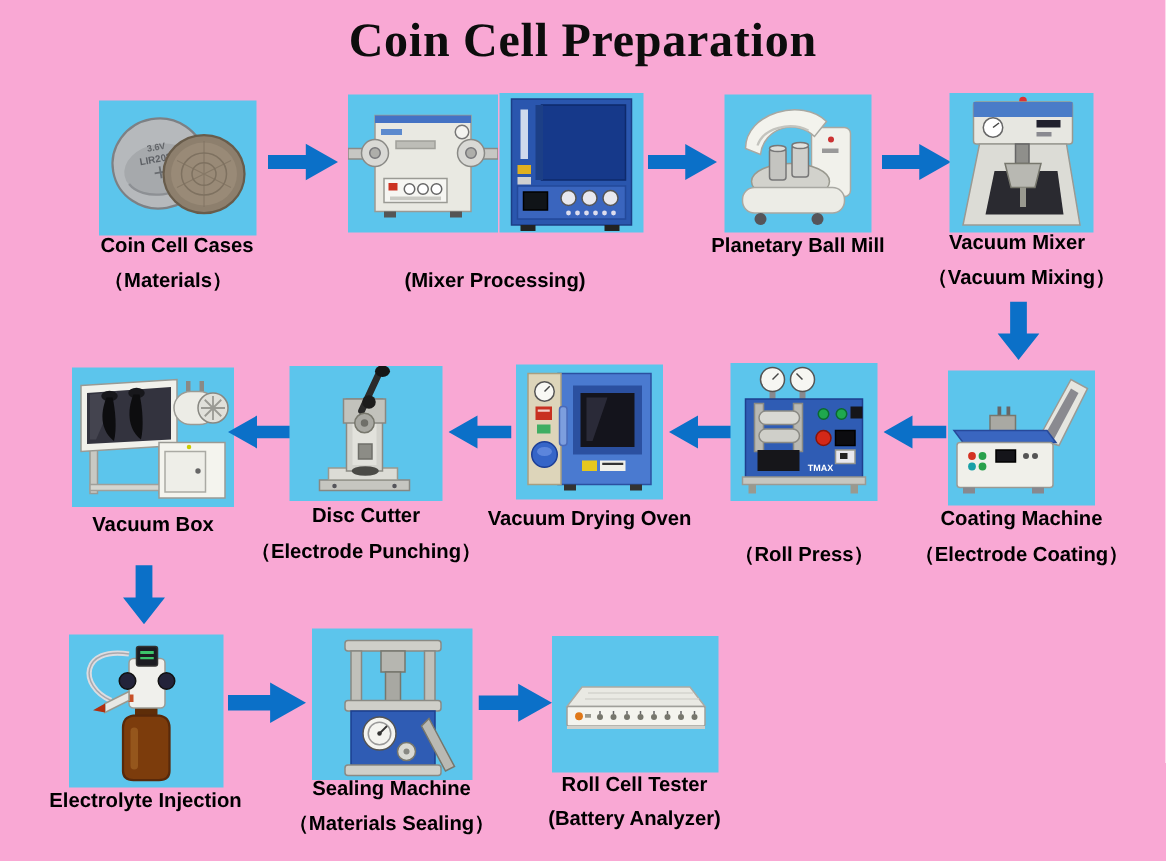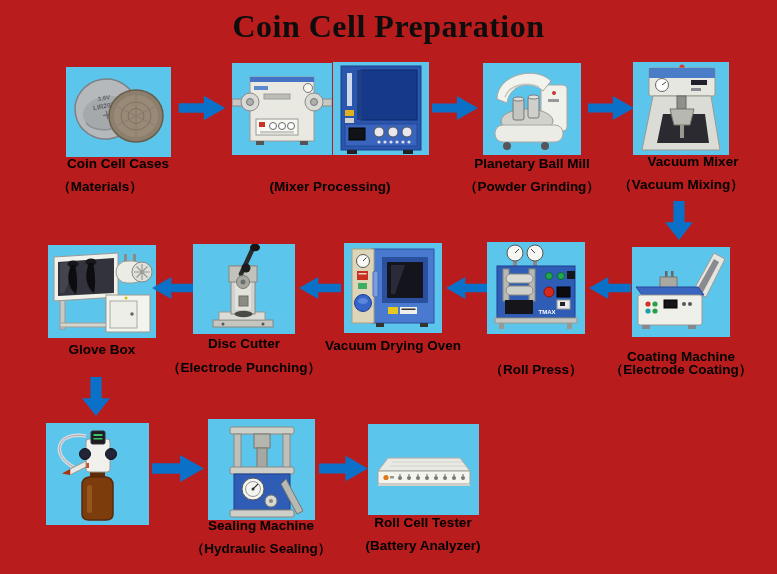--- a/index.html
+++ b/index.html
@@ -1,17 +1,17 @@
 <!DOCTYPE html>
 <html style="--tile-bg: #5cc5ec; --arrow: #0b70c8; --title: #0d0d0d; --label: #000000;"><head>
 <meta charset="utf-8">
 <style>
   html,body{margin:0;padding:0;background:#ffffff;}
   .canvas{
-    position:relative;width:777px;height:574px;background:#b91c1c;
+    position:relative;width:777px;height:574px;background:#f9a8d4;
     font-family:"Liberation Sans",sans-serif;overflow:hidden;
   }
   .page-title{
     position:absolute;top:8px;left:0;width:100%;text-align:center;
     font-family:"Liberation Serif","DejaVu Serif",serif;
     font-weight:bold;font-size:32px;letter-spacing:.5px;
     color:var(--title,#0d0d0d);
   }
   .tile{
     position:absolute;background:var(--tile-bg,#5cc5ec);
@@ -142,25 +142,24 @@
       <path d="M37,47 L61,47 L57,63 L41,63 Z" fill="#b8b8b2" stroke="#77776d"></path>
       <rect x="47" y="63" width="4" height="13" fill="#99998f"></rect>
     </svg>
   </div>
 
   <svg class="arrow" style="left:665px;top:201px;width:28px;height:39px" viewBox="0 0 30 42">
       <path fill="currentColor" d="M9 0h12v23h9L15 42 0 23h9z"></path>
     </svg>
 
   <div class="lbl" style="left:118px;top:157px">Coin Cell Cases</div>
-  <div class="lbl" style="left:100px;top:180px">（Materials）</div>
+  <div class="lbl" style="left:112px;top:180px">（Materials）</div>
   <div class="lbl" style="left:330px;top:180px">(Mixer Processing)</div>
   <div class="lbl" style="left:532px;top:157px">Planetary Ball Mill</div>
-  <div class="lbl" style="left:532px;top:180px">（Powder Grinding）</div>
-  <div class="lbl" style="left:693px;top:155px">Vacuum Mixer</div>
+  <div class="lbl" style="left:678px;top:155px">Vacuum Mixer</div>
   <div class="lbl" style="left:681px;top:178px">（Vacuum Mixing）</div>
 
   <div class="tile" style="left:48px;top:245px;width:108px;height:93px">
     <svg viewBox="0 0 108 93">
       <rect x="12" y="52" width="5" height="32" fill="#c9c9c3" stroke="#9a9a94"></rect>
       <rect x="58" y="52" width="5" height="32" fill="#c9c9c3" stroke="#9a9a94"></rect>
       <rect x="12" y="78" width="51" height="4" fill="#d5d5cf" stroke="#a0a09a"></rect>
       <path d="M6,12 L70,8 L70,52 L6,56 Z" fill="#f1f1eb" stroke="#9a9a94"></path>
       <path d="M10,17 L66,13 L66,48 L10,51 Z" fill="#33333e"></path>
       <path d="M12,18 L30,16 L16,48 L12,48 Z" fill="#44444f"></path>
@@ -284,26 +283,26 @@
       <circle cx="58" cy="57" r="2" fill="#555"></circle>
       <rect x="10" y="78" width="8" height="4" fill="#88888e"></rect>
       <rect x="56" y="78" width="8" height="4" fill="#88888e"></rect>
     </svg>
   </div>
 
   <svg class="arrow" style="left:82px;top:376px;width:28px;height:41px" viewBox="0 0 30 42">
       <path fill="currentColor" d="M9 0h12v23h9L15 42 0 23h9z"></path>
     </svg>
 
-  <div class="lbl" style="left:102px;top:343px">Glove Box</div>
+  <div class="lbl" style="left:102px;top:343px">Vacuum Box</div>
   <div class="lbl" style="left:244px;top:337px">Disc Cutter</div>
   <div class="lbl" style="left:244px;top:361px">（Electrode Punching）</div>
   <div class="lbl" style="left:393px;top:339px">Vacuum Drying Oven</div>
   <div class="lbl" style="left:536px;top:363px">（Roll Press）</div>
-  <div class="lbl" style="left:681px;top:350px">Coating Machine</div>
+  <div class="lbl" style="left:681px;top:339px">Coating Machine</div>
   <div class="lbl" style="left:681px;top:363px">（Electrode Coating）</div>
 
   <div class="tile" style="left:46px;top:423px;width:103px;height:102px">
     <svg viewBox="0 0 103 102">
       <path d="M28,44 C6,34 8,8 40,13" fill="none" stroke="#dcdce0" stroke-width="3.5"></path>
       <path d="M28,44 C6,34 8,8 40,13" fill="none" stroke="#a8a8ae" stroke-width="1"></path>
       <rect x="44" y="47" width="15" height="9" fill="#5e2d08"></rect>
       <path d="M36,62 Q36,55 43,54 L60,54 Q67,55 67,62 L67,91 Q67,97 60,97 L43,97 Q36,97 36,91 Z" fill="#7c3c0c" stroke="#58290a" stroke-width="1.5"></path>
       <rect x="41" y="62" width="5" height="28" rx="2.5" fill="#9a5a20" opacity=".85"></rect>
       <rect x="40" y="16" width="24" height="33" rx="3" fill="#f0f0ec" stroke="#9a9a94"></rect>
@@ -366,18 +365,19 @@
       <circle cx="77" cy="54" r="2" fill="#77776d"></circle>
         <path d="M77,50 v2" stroke="#666"></path>
       <circle cx="86" cy="54" r="2" fill="#77776d"></circle>
         <path d="M86,50 v2" stroke="#666"></path>
       <circle cx="95" cy="54" r="2" fill="#77776d"></circle>
         <path d="M95,50 v2" stroke="#666"></path>
       <rect x="10" y="60" width="92" height="2" fill="#d0d0ca"></rect>
     </svg>
   </div>
 
+  <div class="lbl" style="left:97px;top:527px">Electrolyte Injection</div>
   <div class="lbl" style="left:261px;top:519px">Sealing Machine</div>
-  <div class="lbl" style="left:261px;top:542px">（Hydraulic Sealing）</div>
+  <div class="lbl" style="left:261px;top:542px">（Materials Sealing）</div>
   <div class="lbl" style="left:423px;top:516px">Roll Cell Tester</div>
   <div class="lbl" style="left:423px;top:539px">(Battery Analyzer)</div>
 
 </div>
 
 </body></html>

